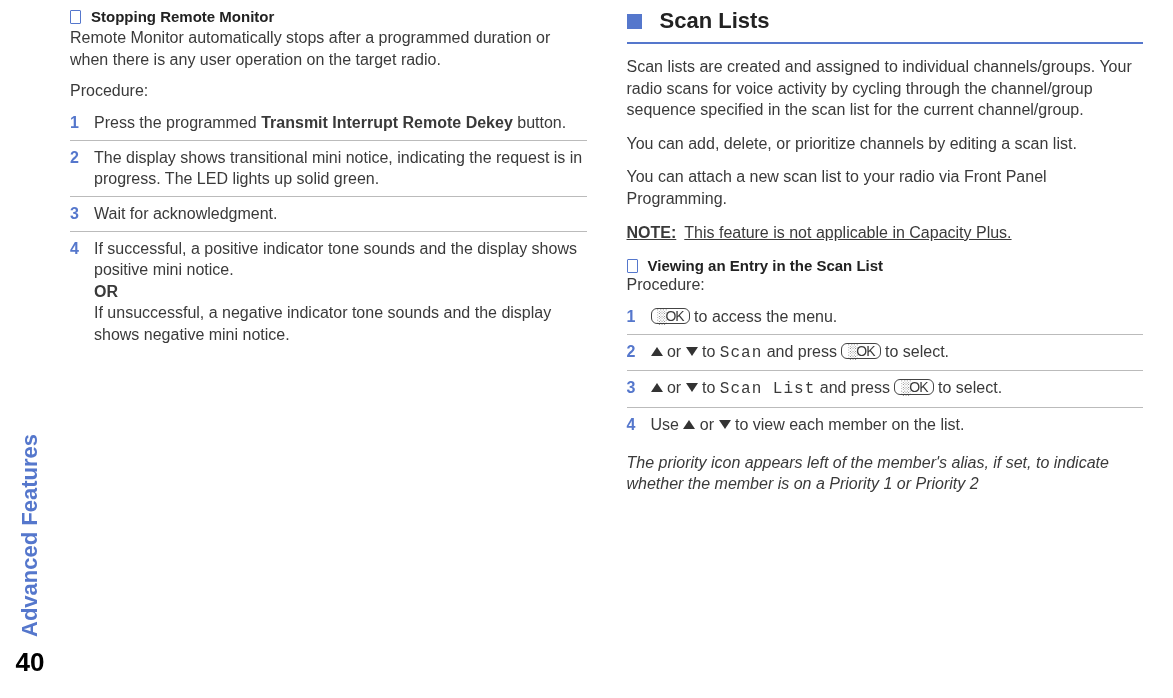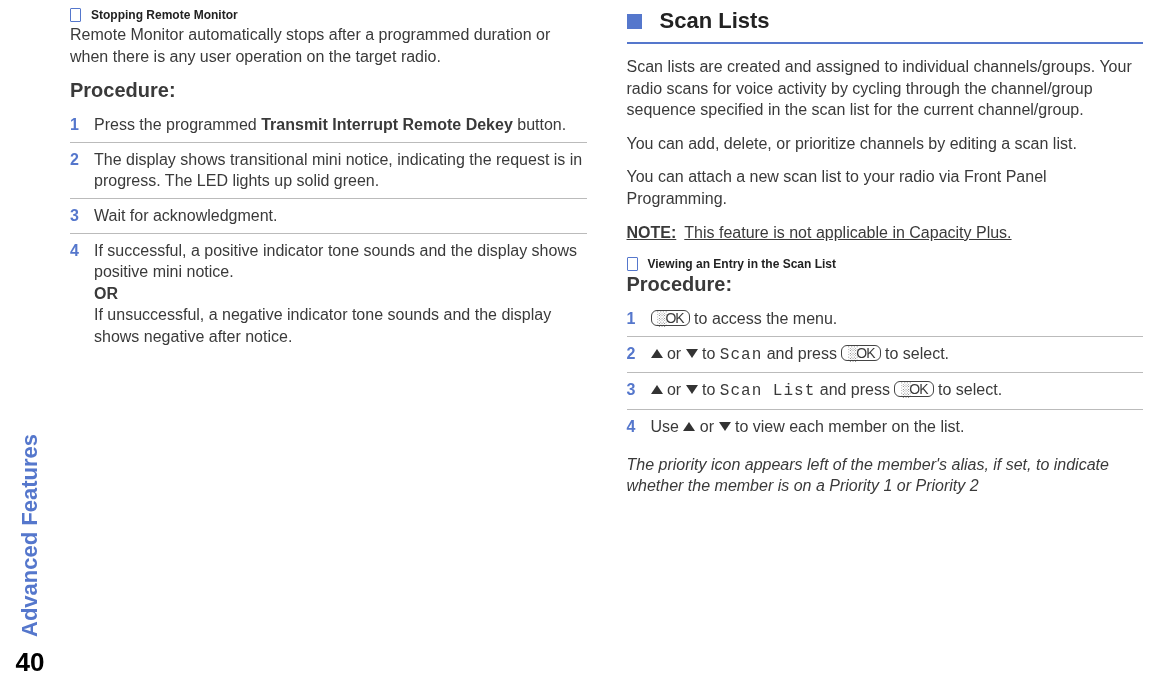--- a/index.html
+++ b/index.html
@@ -61,37 +61,37 @@
     position: relative;
     flex-shrink: 0;
   }
   .square-icon {
     width: 15px; height: 15px;
     background: #5577cc;
     flex-shrink: 0;
   }
   .section-title {
     font-weight: bold;
-    font-size: 12px;
+    font-size: 15px;
     color: #222;
   }
   .section-title.big { font-size: 22px; }
   .title-rule {
     border: none;
     border-top: 2px solid #5577cc;
     margin: 2px 0 12px 0;
   }
   .para {
     font-size: 16px;
     line-height: 1.35;
     margin: 0 0 12px 0;
   }
   .proc-label {
-    font-weight: bold;
-    font-size: 20px;
+    font-weight: normal;
+    font-size: 16px;
     margin-bottom: 6px;
   }
   .step {
     display: flex;
     gap: 10px;
     align-items: flex-start;
     padding: 6px 0;
     border-bottom: 1px solid #bbb;
     font-size: 16px;
     line-height: 1.35;
@@ -158,21 +158,21 @@
     </div>
     <div class="step">
       <span class="step-num">3</span>
       <span class="step-body">Wait for acknowledgment.</span>
     </div>
     <div class="step">
       <span class="step-num">4</span>
       <span class="step-body">
         <span>If successful, a positive indicator tone sounds and the display shows positive mini notice.</span><br>
         <span class="bold">OR</span><br>
-        <span>If unsuccessful, a negative indicator tone sounds and the display shows negative after notice.</span>
+        <span>If unsuccessful, a negative indicator tone sounds and the display shows negative mini notice.</span>
       </span>
     </div>
   </div>
 
   <div class="col">
     <div class="section-title-row big">
       <span class="square-icon"></span>
       <span class="section-title big">Scan Lists</span>
     </div>
     <hr class="title-rule">

